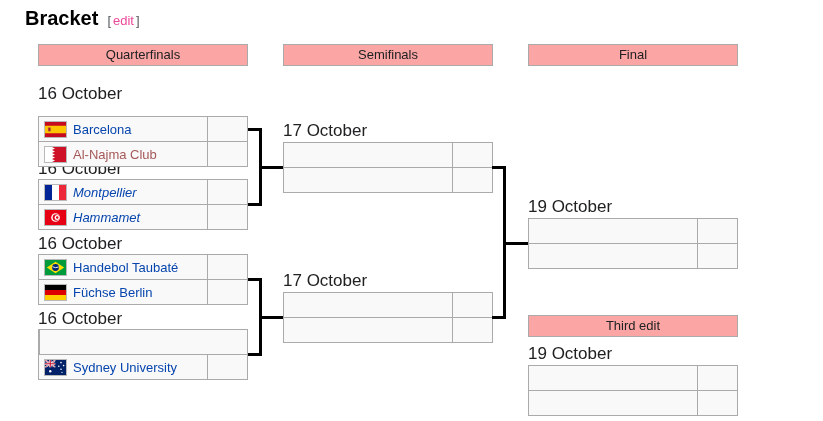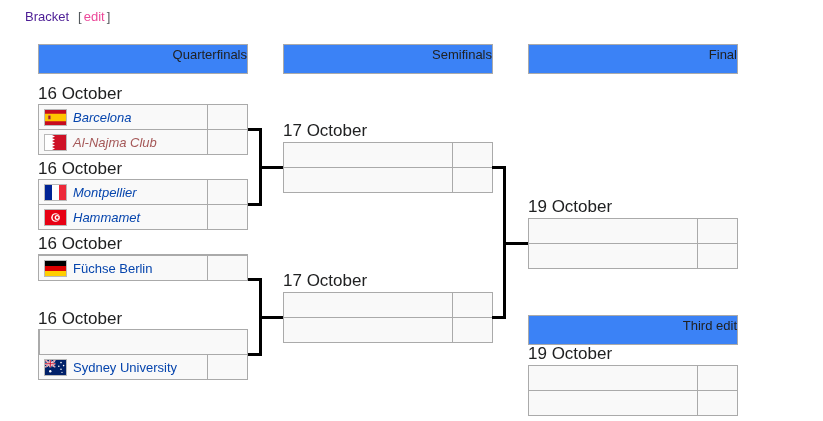--- a/index.html
+++ b/index.html
@@ -1,27 +1,27 @@
 <!DOCTYPE html>
 <html><head>
 <meta charset="utf-8">
 <style>
   html,body { margin:0; padding:0; background:#ffffff; }
   body { width:823px; height:421px; overflow:hidden;
          font-family:"Liberation Sans","DejaVu Sans",sans-serif; color:#202122; }
   .canvas { position:relative; width:823px; height:421px; background:#fff; }
 
   .heading { position:absolute; left:25px; top:7px; white-space:nowrap; }
-  .page-title { font-size:13px; font-weight:normal; color:#4c1d95; }
+  .page-title { font-size:20px; font-weight:bold; color:#000000; }
   .editsection { font-size:13px; margin-left:9px; }
   .edit-bracket { color:#54595d; }
   .edit-link { color:#ec4899; text-decoration:none; cursor:pointer; padding:0 2px; }
 
-  .round-header { position:absolute; width:210px; height:30px; box-sizing:border-box;
-                  background:#3b82f6; border:1px solid #aaaaaa; text-align:right;
+  .round-header { position:absolute; width:210px; height:22px; box-sizing:border-box;
+                  background:#fca5a5; border:1px solid #aaaaaa; text-align:center;
                   font-size:13px; line-height:20px; color:#202122; }
 
   .match-date { position:absolute; font-size:17px; line-height:15px; color:#202122; white-space:nowrap;text-align:right; }
 
   .match { position:absolute; width:210px; box-sizing:border-box;
            background:#f9f9f9; border:1px solid #aaaaaa; }
   .match .row { display:flex; height:24px; align-items:center; }
   .match .row.r2 { border-top:1px solid #aaaaaa;justify-content:center; }
   .match .name { flex:1; display:flex; align-items:center; height:100%;
                  padding-left:5px; overflow:hidden; font-size:13px; }
@@ -53,21 +53,21 @@
 
   <div class="match-date" style="left:38px;  top:86px;">16 October</div>
   <div class="match-date" style="left:38px;  top:161px;">16 October</div>
   <div class="match-date" style="left:38px;  top:236px;">16 October</div>
   <div class="match-date" style="left:38px;  top:311px;">16 October</div>
   <div class="match-date" style="left:283px; top:123px;">17 October</div>
   <div class="match-date" style="left:283px; top:273px;">17 October</div>
   <div class="match-date" style="left:528px; top:199px;">19 October</div>
   <div class="match-date" style="left:528px; top:346px;">19 October</div>
 
-  <div class="match" style="left:38px; top:104px;font-style:italic;">
+  <div class="match" style="left:38px; top:116px;">
     <div class="row">
       <div class="name">
         <span class="flag">
             <svg width="21" height="15" viewBox="0 0 21 15">
               <rect width="21" height="15" fill="#c60b1e"></rect>
               <rect y="3.75" width="21" height="7.5" fill="#ffc400"></rect>
               <rect x="3.2" y="5.6" width="2.4" height="3.6" rx="0.5" fill="#ad1519" stroke="#999" stroke-width="0.3"></rect>
             </svg>
           </span>
         <a class="team">Barcelona</a>
@@ -113,20 +113,34 @@
               <circle cx="12.2" cy="7.5" r="1.2" fill="#e70013"></circle>
             </svg>
           </span>
         <a class="team">Hammamet</a>
       </div>
       <div class="score"></div>
     </div>
   </div>
 
   <div class="match" style="left:38px; top:254px;">
+    <div class="row">
+      <div class="name">
+        <span class="flag">
+            <svg width="21" height="15" viewBox="0 0 21 15">
+              <rect width="21" height="15" fill="#009b3a"></rect>
+              <polygon points="10.5,1.7 19.2,7.5 10.5,13.3 1.8,7.5" fill="#fedf00"></polygon>
+              <circle cx="10.5" cy="7.5" r="3.4" fill="#002776"></circle>
+              <path d="M7.4,6.7 Q10.5,8.5 13.6,7" stroke="#fff" stroke-width="0.9" fill="none"></path>
+            </svg>
+          </span>
+        <a class="team">Handebol Taubaté</a>
+      </div>
+      <div class="score"></div>
+    </div>
     <div class="row r2">
       <div class="name">
         <span class="flag">
             <svg width="21" height="15" viewBox="0 0 21 15">
               <rect width="21" height="15" fill="#ffce00"></rect>
               <rect width="21" height="5" fill="#000"></rect>
               <rect y="5" width="21" height="5" fill="#dd0000"></rect>
             </svg>
           </span>
         <a class="team">Füchse Berlin</a>

